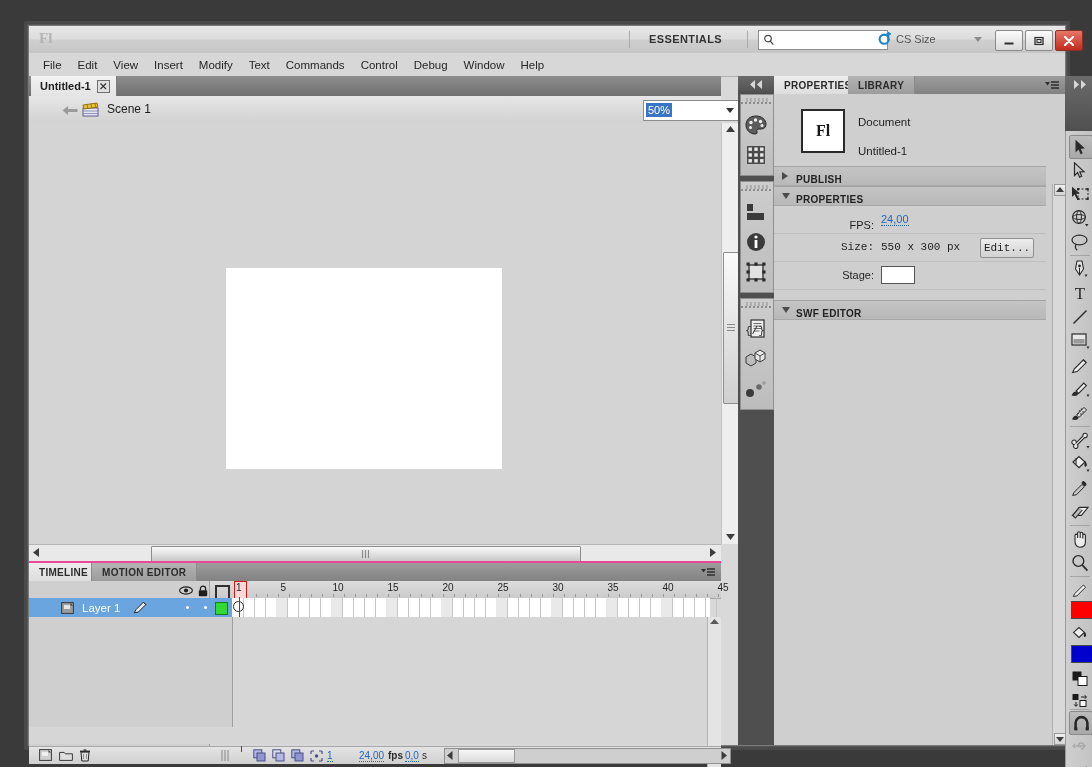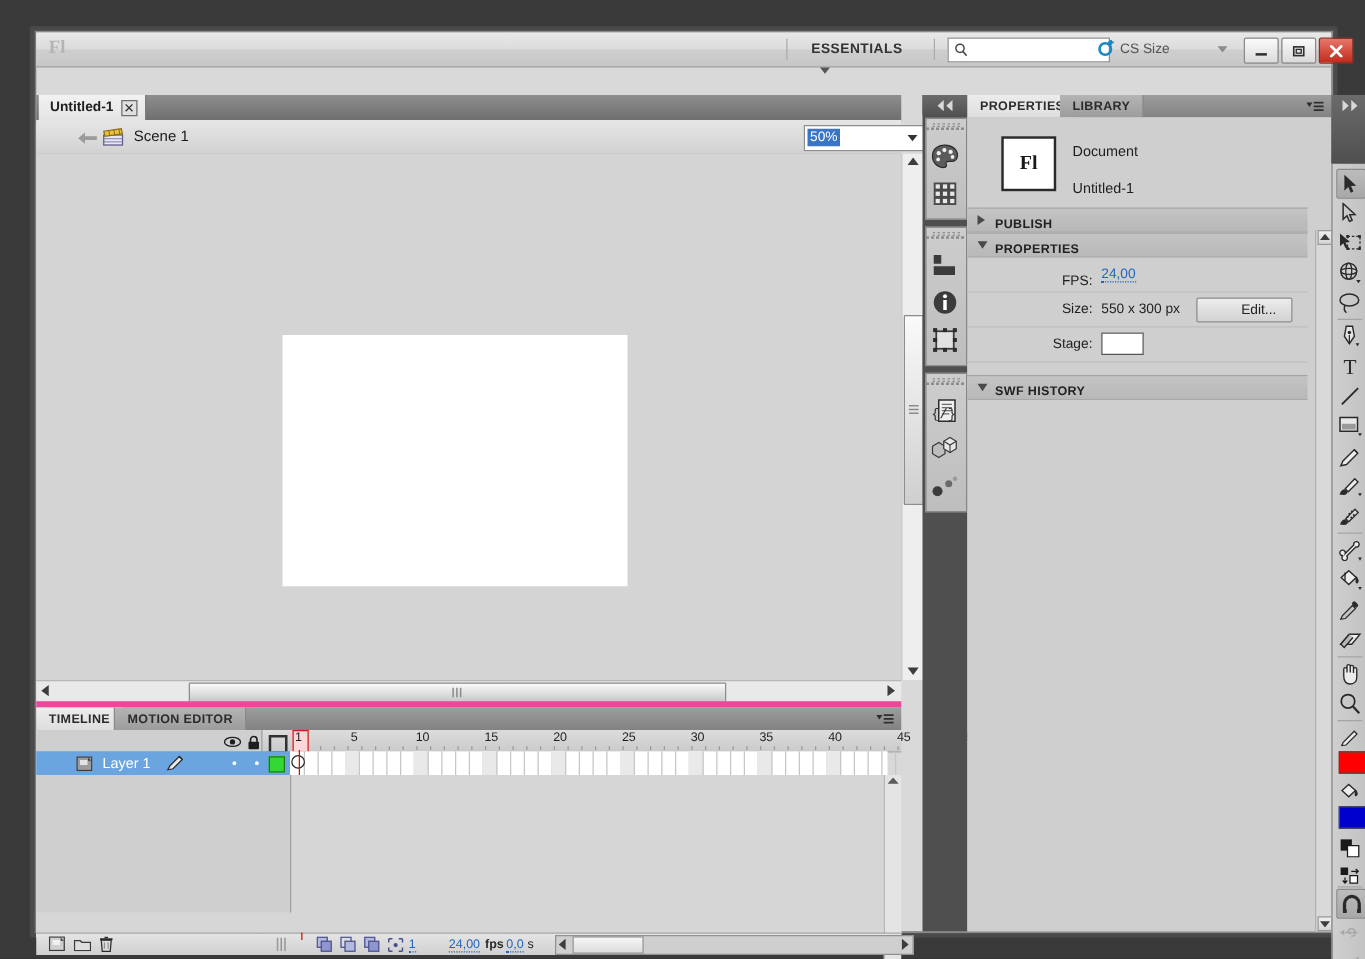--- a/index.html
+++ b/index.html
@@ -64,21 +64,21 @@
   .hscroll{position:absolute;left:0;top:518px;width:692px;height:17px;background:#e9e9e9;border-top:1px solid #b6b6b6;}
   .hscroll .thumb{position:absolute;left:122px;top:1px;width:428px;height:14px;
     background:linear-gradient(to bottom,#fafafa,#c8c8c8);border:1px solid #8d8d8d;border-radius:1px;}
   .hscroll .arr{position:absolute;top:3px;}
   .vscroll{position:absolute;left:692px;top:97px;width:17px;height:421px;background:#eeeeee;border-left:1px solid #c3c3c3;}
   .vscroll .thumb{position:absolute;left:1px;top:129px;width:14px;height:150px;
     background:linear-gradient(to bottom,#fafafa,#cfcfcf);border:1px solid #8d8d8d;border-radius:1px;}
   .grip3{position:absolute;left:50%;top:50%;transform:translate(-50%,-50%);}
 
   
-  .tlpanel{position:absolute;left:0;top:535px;width:692px;height:184px;background:#d8d8d8;border-top:5px solid #ec4899;}
+  .tlpanel{position:absolute;left:0;top:535px;width:692px;height:184px;background:#d8d8d8;border-top:2px solid #ec4899;}
   .tltabs{position:absolute;left:0;top:0;width:692px;height:18px;background:linear-gradient(to bottom,#9d9d9d,#828282);}
   .tltab{position:absolute;top:0;height:18px;padding:0 10px;display:flex;align-items:center;font-size:10px;font-weight:bold;color:#2b2b2b;letter-spacing:.3px;}
   .tltab.active{background:linear-gradient(to bottom,#ececec,#dedede);}
   .tltab.inactive{background:linear-gradient(to bottom,#b4b4b4,#9c9c9c);border-left:1px solid #8a8a8a;border-right:1px solid #8a8a8a;}
   .tlmenu{position:absolute;right:6px;top:5px;}
 
   .tlhead{position:absolute;left:0;top:18px;width:692px;height:17px;background:linear-gradient(to bottom,#dcdcdc,#cbcbcb);border-bottom:1px solid #a6a6a6;}
   .layercol{position:absolute;left:0;top:18px;width:180px;height:166px;background:#cfcfcf;border-right:1px solid #a0a0a0;}
   .eyecol{position:absolute;left:150px;top:22px;}
   .lockcol{position:absolute;left:168px;top:22px;}
@@ -138,21 +138,21 @@
   .secthdr{position:absolute;left:0;width:272px;height:18px;background:linear-gradient(to bottom,#c4c4c4,#b8b8b8);
     border-top:1px solid #a4a4a4;border-bottom:1px solid #a8a8a8;display:flex;align-items:flex-end;}
   .secthdr .t{margin-left:22px;font-size:10px;font-weight:bold;color:#222;letter-spacing:.3px;}
   .tri{position:absolute;left:8px;width:0;height:0;}
   .tri.closed{border-top:4px solid transparent;border-bottom:4px solid transparent;border-left:6px solid #4a4a4a;}
   .tri.open{border-left:4px solid transparent;border-right:4px solid transparent;border-top:6px solid #4a4a4a;}
 
   .prow{position:absolute;left:0;width:272px;display:flex;align-items:center;border-bottom:1px solid #bfbfbf;}
   .plabel{font-size:11px;color:#1f1f1f;text-align:right;}
   .editbtn{position:absolute;right:12px;width:52px;height:18px;background:linear-gradient(to bottom,#ededed,#d2d2d2);
-    border:1px solid #8f8f8f;border-radius:2px;font-size:11px;color:#222;display:flex;align-items:center;justify-content:center;padding-left:23px;}
+    border:1px solid #8f8f8f;border-radius:2px;font-size:11px;color:#222;display:flex;align-items:center;justify-content:center;}
   .stageswatch{width:32px;height:16px;background:#fff;border:1px solid #555;}
   .swfbtn{width:50px;height:19px;background:linear-gradient(to bottom,#dcdcdc,#c6c6c6);border:1px solid #a3a3a3;border-radius:2px;
     font-size:11px;color:#8e8e8e;display:flex;align-items:center;justify-content:center;}
 
   .propscroll{position:absolute;right:0;top:90px;width:12px;height:561px;background:#d9d9d9;border-left:1px solid #b0b0b0;}
   .sbarrow{position:absolute;left:1px;width:10px;height:10px;background:linear-gradient(to bottom,#f0f0f0,#d4d4d4);border:1px solid #9a9a9a;}
 
   
   .tools{position:absolute;left:1036px;top:105px;width:28px;height:640px;background:linear-gradient(to right,#cfcfcf,#c2c2c2);border-left:1px solid #9a9a9a;}
   .toolhdr{position:absolute;left:1036px;top:50px;width:28px;height:55px;background:linear-gradient(to bottom,#6b6b6b,#4f4f4f);}
@@ -223,20 +223,35 @@
       </div>
       <div class="wbtn close">
         <span class="g">
             <svg width="12" height="10" viewBox="0 0 12 10">
               <path d="M2 1 L10 9 M10 1 L2 9" stroke="#fff" stroke-width="2.1" stroke-linecap="round"></path>
             </svg>
           </span>
       </div>
     </div>
 
+    <div class="menubar">
+      <ul id="menu-list">
+          <li>File</li>
+          <li>Edit</li>
+          <li>View</li>
+          <li>Insert</li>
+          <li>Modify</li>
+          <li>Text</li>
+          <li>Commands</li>
+          <li>Control</li>
+          <li>Debug</li>
+          <li>Window</li>
+          <li>Help</li>
+        </ul>
+    </div>
 
     <div class="tabstrip">
       <div class="doctab">
         <span>Untitled-1</span>
         <span class="tabclose">
           <svg width="9" height="9" viewBox="0 0 9 9" style="position:absolute;left:1px;top:1px;">
               <path d="M1.5 1.5 L7 7 M7 1.5 L1.5 7" stroke="#333" stroke-width="1.1"></path>
             </svg>
         </span>
       </div>
@@ -717,34 +732,34 @@
         <div class="secthdr" style="top:92px;">
           <span class="tri open" style="top:6px;"></span>
           <span class="t">PROPERTIES</span>
         </div>
 
         <div class="prow" style="top:111px;height:28px;">
           <span class="plabel" style="position:absolute;left:38px;width:62px;margin-top:12px;">FPS:</span>
           <span style="position:absolute;left:107px;font-size:11px;color:#2266bb;border-bottom:1px dotted #2266bb;">24,00</span>
         </div>
 
-        <div class="prow" style="top:139px;height:28px;">
+        <div class="prow" style="top:139px;height:28px;font-family:Liberation Mono, monospace;">
           <span class="plabel" style="position:absolute;left:38px;width:62px;">Size:</span>
           <span style="position:absolute;left:107px;font-size:11px;color:#1f1f1f;">550 x 300 px</span>
           <span class="editbtn" style="top:5px;">Edit...</span>
         </div>
 
         <div class="prow" style="top:167px;height:28px;">
           <span class="plabel" style="position:absolute;left:38px;width:62px;">Stage:</span>
           <span class="stageswatch" style="position: absolute; left: 107px; top: 5px; background: rgb(255, 255, 255);"></span>
         </div>
 
         <div class="secthdr" style="top:206px;">
           <span class="tri open" style="top:6px;"></span>
-          <span class="t">SWF HISTORY</span>
+          <span class="t">SWF EDITOR</span>
         </div>
 
 
         <div class="propscroll">
           <span class="sbarrow" style="top:0;">
             <svg width="8" height="6" viewBox="0 0 8 6" style="position:absolute;left:1px;top:2px;">
                 <path d="M0 5 L8 5 L4 0 Z" fill="#3d3d3d"></path>
               </svg>
           </span>
           <span class="sbarrow" style="bottom:0;">

